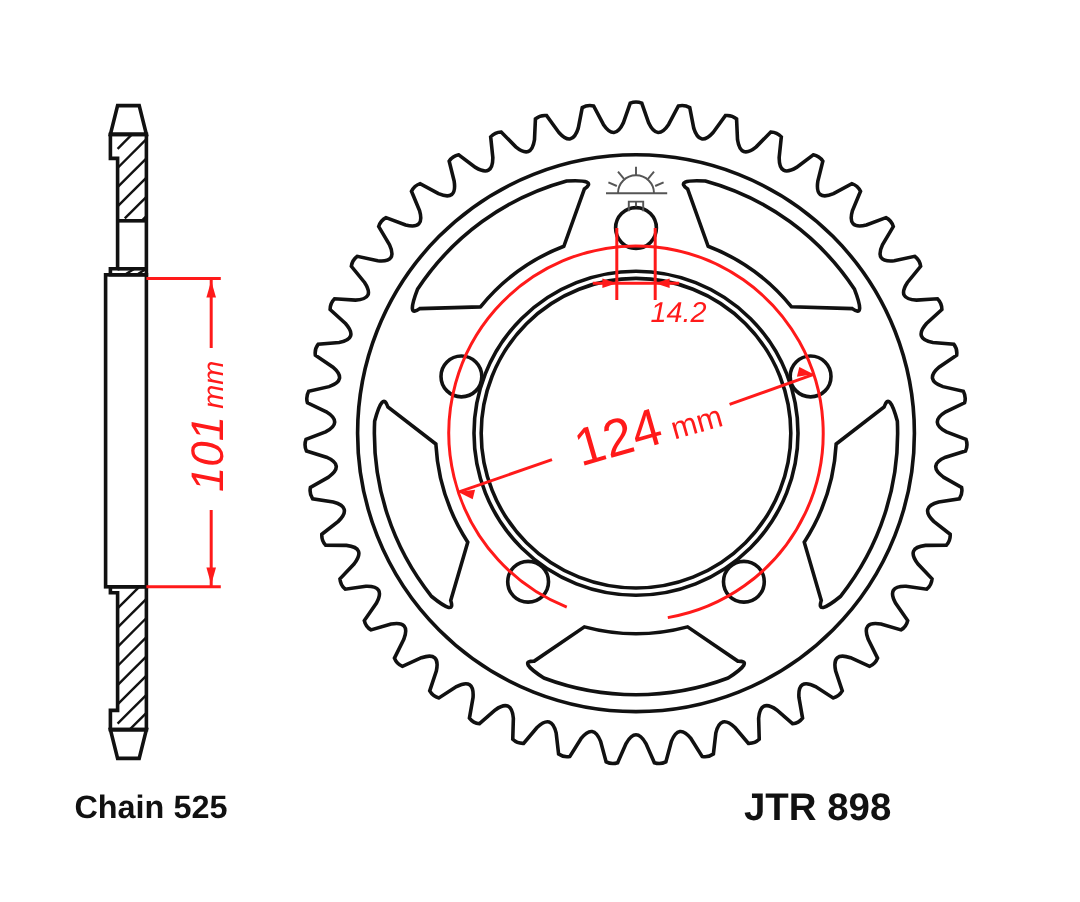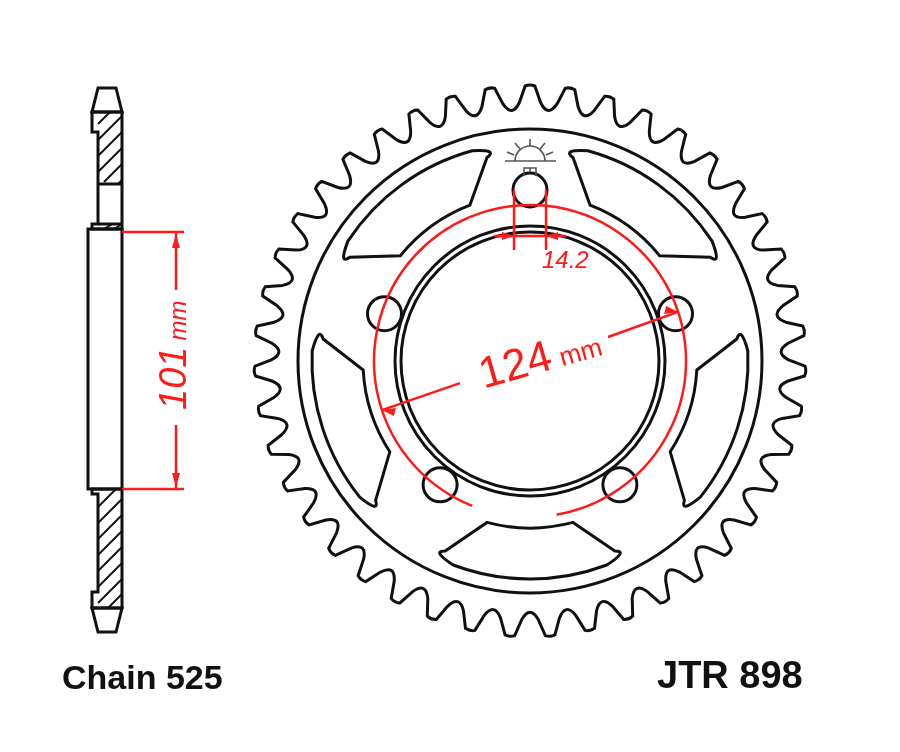--- a/index.html
+++ b/index.html
@@ -1,20 +1,20 @@
 <!DOCTYPE html>
 <html><head>
 <meta charset="utf-8">
 <style>
   html, body { margin:0; padding:0; background:#ffffff; }
   body { width:900px; height:752px; position:relative; overflow:hidden; font-family:"Liberation Sans", sans-serif; }
   #canvas { position:absolute; left:0; top:0; width:900px; height:752px; }
-  .caption { position:absolute; font-family:"Liberation Sans", sans-serif; font-weight:bold; color:#111111; font-size:34px; line-height:1; letter-spacing:0px; }
+  .caption { position:absolute; font-family:"Liberation Sans", sans-serif; font-weight:bold; color:#111111; font-size:27px; line-height:1; letter-spacing:0px; }
   #chain-label { left:62px; top:660px; }
-  #part-label { left:657px; top:656px; font-size:38px; }
+  #part-label { left:620px; top:656px; font-size:32px; }
 </style>
 </head>
 <body>
 
 <svg id="canvas" viewBox="0 0 900 752" xmlns="http://www.w3.org/2000/svg">
   <g id="side-view" fill="none" stroke="#111" stroke-width="3">
 
     <path d="M92,112 L98,88 L116,88 L122,112 Z"></path>
 
     <path d="M92,112 L122,112 L122,229 L92,229 L92,224 L98,224 L98,132 L92,132 Z"></path>

